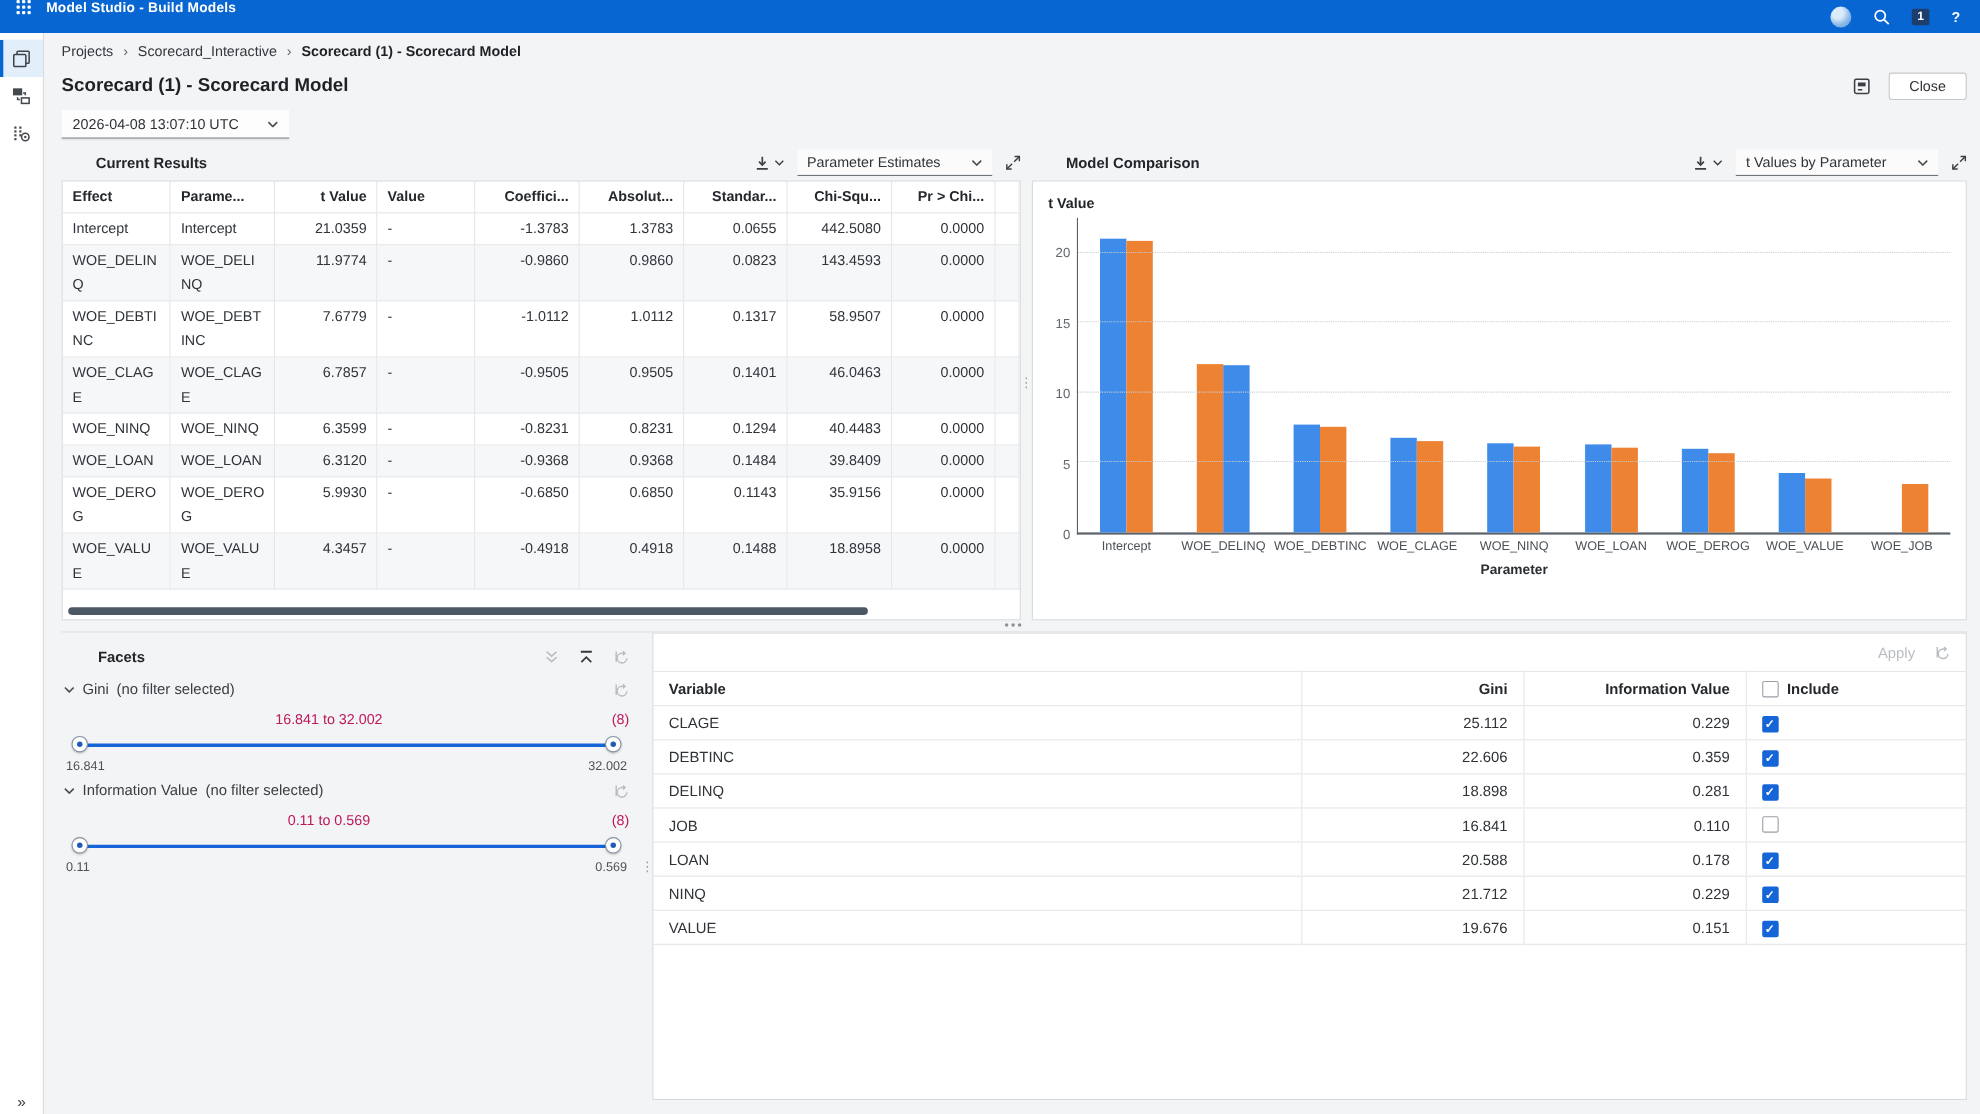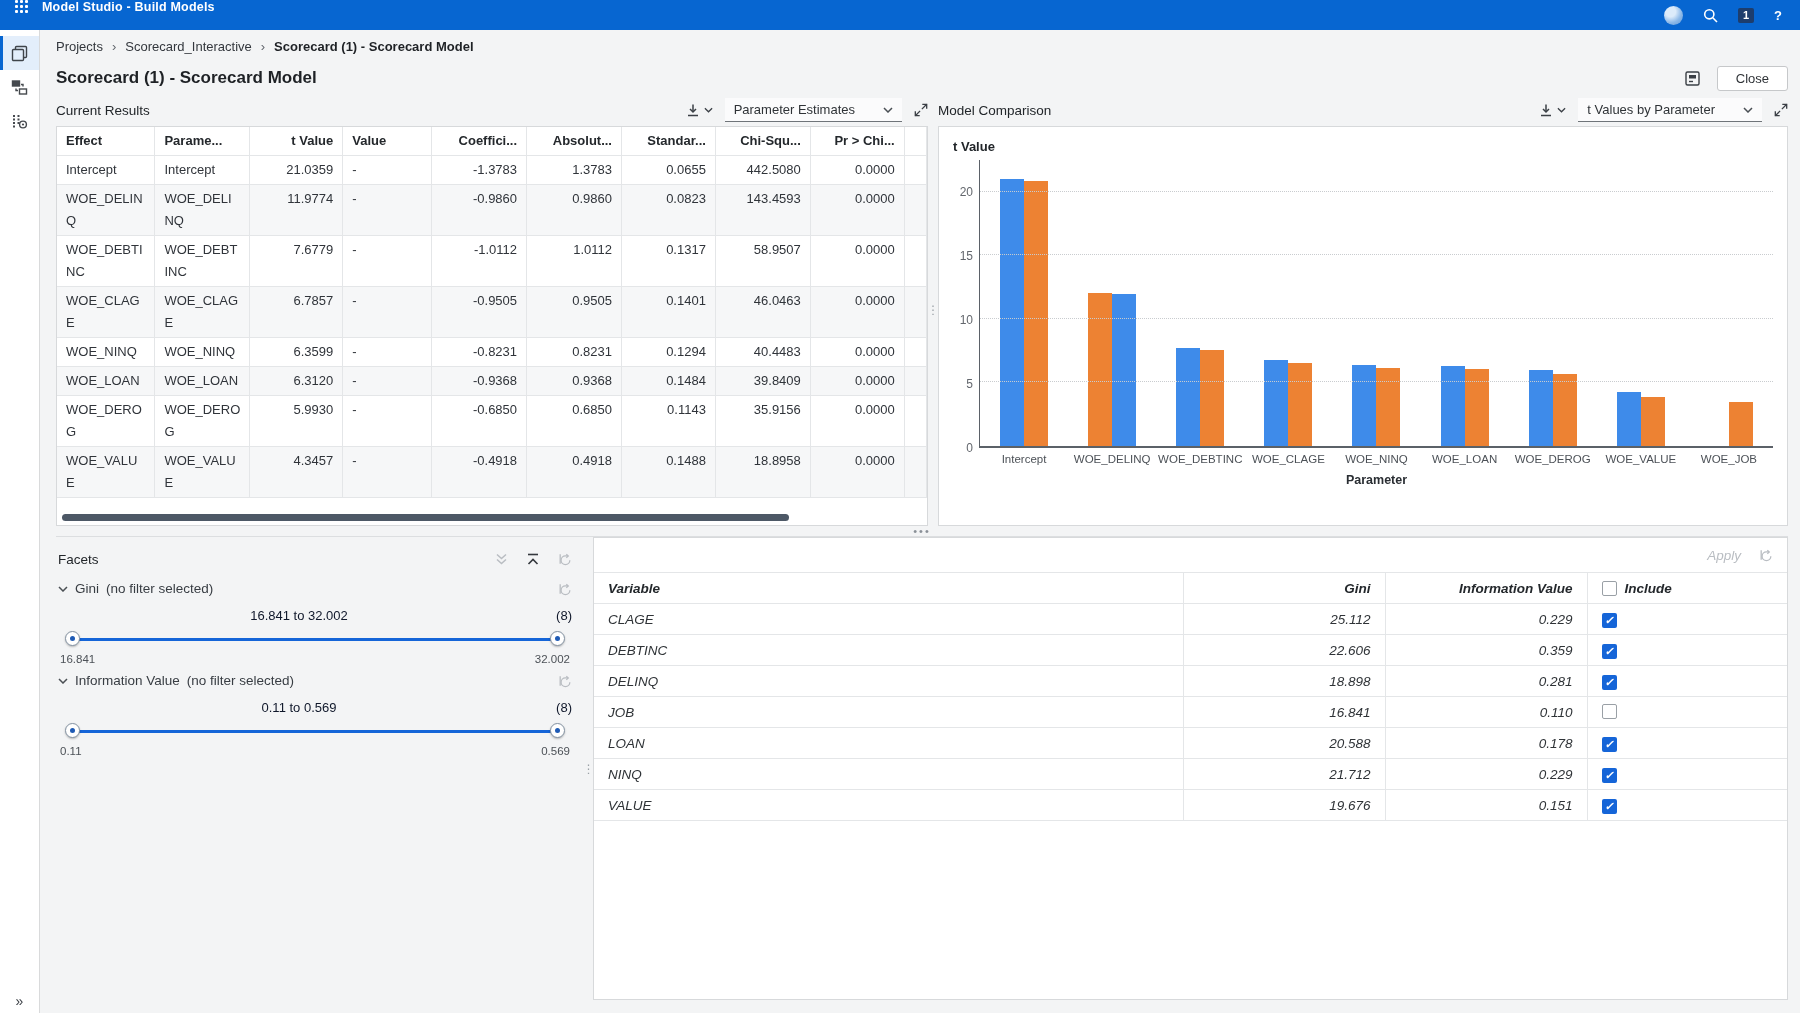--- a/index.html
+++ b/index.html
@@ -52,21 +52,21 @@
     font-size:13px; color:#2f3337; padding:5px 10px; gap:26px; cursor:pointer; }
   .chev { color:#4a4f54; }
 
   
   .upper { height:432px; display:flex; min-height:0; }
   .col-left { width:872px; flex:none; display:flex; flex-direction:column; min-height:0; }
   .col-right { flex:1; display:flex; flex-direction:column; min-width:0; }
   .gap-split { width:10px; display:flex; align-items:center; justify-content:center; color:#9aa0a6; font-size:12px; cursor:col-resize; }
 
   .panel-head { height:32px; display:flex; align-items:center; flex:none; }
-  .panel-title { font-weight:normal; font-size:13.5px; color:#22262a; }
+  .panel-title { font-weight:bold; font-size:13.5px; color:#22262a;margin-left:31px; }
   .head-controls { margin-left:auto; display:flex; align-items:center; gap:12px; }
   .dl-group { display:flex; align-items:center; gap:4px; color:#3a3f45; cursor:pointer; }
   .mini-select { background:#fbfbfc; border-bottom:1px solid #6f7479; padding:4px 9px; font-size:13px;
     color:#2f3337; display:flex; align-items:center; gap:28px; cursor:pointer; }
 
   .card { background:#fff; border:1px solid #d7d9db; flex:1; overflow:hidden; display:flex; flex-direction:column; min-height:0; }
 
   
   .table-clip { flex:1; overflow:hidden; }
   table.results { border-collapse:collapse; table-layout:fixed; width:100%; font-size:13px; color:#30343a; }
@@ -104,36 +104,36 @@
   .lower { flex:1; display:flex; border-top:1px solid #dcdee0; padding-bottom:13px; min-height:0; }
   .facets { width:528px; flex:none; display:flex; flex-direction:column; padding:8px 12px 0 2px; }
   .facets-head { display:flex; align-items:center; height:28px; }
   .facets-icons { margin-left:auto; display:flex; gap:18px; align-items:center; }
   .ic-disabled { color:#b9bdc2; }
   .ic-dark { color:#34383d; }
   .facet { margin-top:8px; }
   .facet-label-row { display:flex; align-items:center; font-size:13.5px; color:#383d43; gap:7px; }
   .facet-chevron { color:#4a4f54; }
   .facet-reset { margin-left:auto; }
-  .facet-mid { display:flex; align-items:center; margin-top:12px; font-size:13px; color:#0f172a; }
+  .facet-mid { display:flex; align-items:center; margin-top:12px; font-size:13px; color:#be185d; }
   .range-label { flex:1; text-align:center; }
   .fcount { width:32px; text-align:right; }
   .slider { position:relative; height:18px; margin:7px 10px 0 10px; }
   .track { position:absolute; left:0; right:0; top:8px; height:3px; background:#1565d8; border-radius:2px; }
   .handle { position:absolute; top:1px; width:15px; height:15px; border-radius:50%; background:#fff;
     border:1px solid #8493a3; box-shadow:0 1px 2px rgba(0,0,0,.25); cursor:pointer; }
   .handle::after { content:""; position:absolute; left:4px; top:4px; right:4px; bottom:4px;
     border-radius:50%; background:#1f5bb5; }
   .h-left { left:-3px; } .h-right { right:-3px; }
   .minmax { display:flex; justify-content:space-between; font-size:11.5px; color:#4c5157; margin:5px 2px 0 2px; }
 
   .vsplit { width:9px; display:flex; align-items:center; justify-content:center; color:#9aa0a6;
     font-size:12px; cursor:col-resize; }
 
-  .varpanel { flex:1; background:#fff; border:1px solid #d7d9db; display:flex; flex-direction:column; min-width:0;font-style:italic; }
+  .varpanel { flex:1; background:#fff; border:1px solid #d7d9db; display:flex; flex-direction:column; min-width:0; }
   .varpanel-head { height:34px; display:flex; align-items:center; justify-content:flex-end; gap:18px;
     padding:0 14px; flex:none; }
   .apply-lbl { color:#b9bdc2; font-size:13.5px; cursor:default; }
   table.vars { width:100%; border-collapse:collapse; table-layout:fixed; font-size:13.5px; color:#2f3337; }
   .vars th, .vars td { border-bottom:1px solid #e4e6e8; padding:6px 14px; height:31px; text-align:left; }
   .vars th { font-weight:bold; color:#24282c; border-top:1px solid #e4e6e8; }
   .vars .num { text-align:right; }
   .vars .csep { border-left:1px solid #e4e6e8; }
   .cb { width:15px; height:15px; border-radius:2px; display:inline-flex; align-items:center;
     justify-content:center; vertical-align:-2px; cursor:pointer; }
@@ -228,20 +228,30 @@
           <svg width="17" height="17" viewBox="0 0 17 17" fill="none" stroke="#3a3f45" stroke-width="1.4">
               <rect x="2" y="2" width="13" height="13" rx="1.5"></rect>
               <rect x="5" y="5" width="7" height="3.5" fill="#3a3f45" stroke="none"></rect>
               <line x1="5" y1="11.5" x2="9" y2="11.5"></line>
             </svg>
         </span>
         <button class="btn-close">Close</button>
       </div>
     </div>
 
+    <div class="snapshot-row">
+      <div class="select-box">
+        <span>2026-04-08 13:07:10 UTC</span>
+        <span class="chev">
+          <svg width="10" height="6" viewBox="0 0 10 6" fill="none" stroke="#4a4f54" stroke-width="1.5">
+              <path d="M1 1l4 4 4-4"></path>
+            </svg>
+        </span>
+      </div>
+    </div>
 
     <div class="upper">
       <div class="col-left">
         <div class="panel-head">
           <span class="panel-title">Current Results</span>
           <span class="head-controls">
             <span class="dl-group">
               <svg width="14" height="14" viewBox="0 0 14 14" fill="none" stroke="#3a3f45" stroke-width="1.5">
                   <path d="M7 1.5v7"></path>
                   <path d="M4 6l3 3 3-3"></path>

